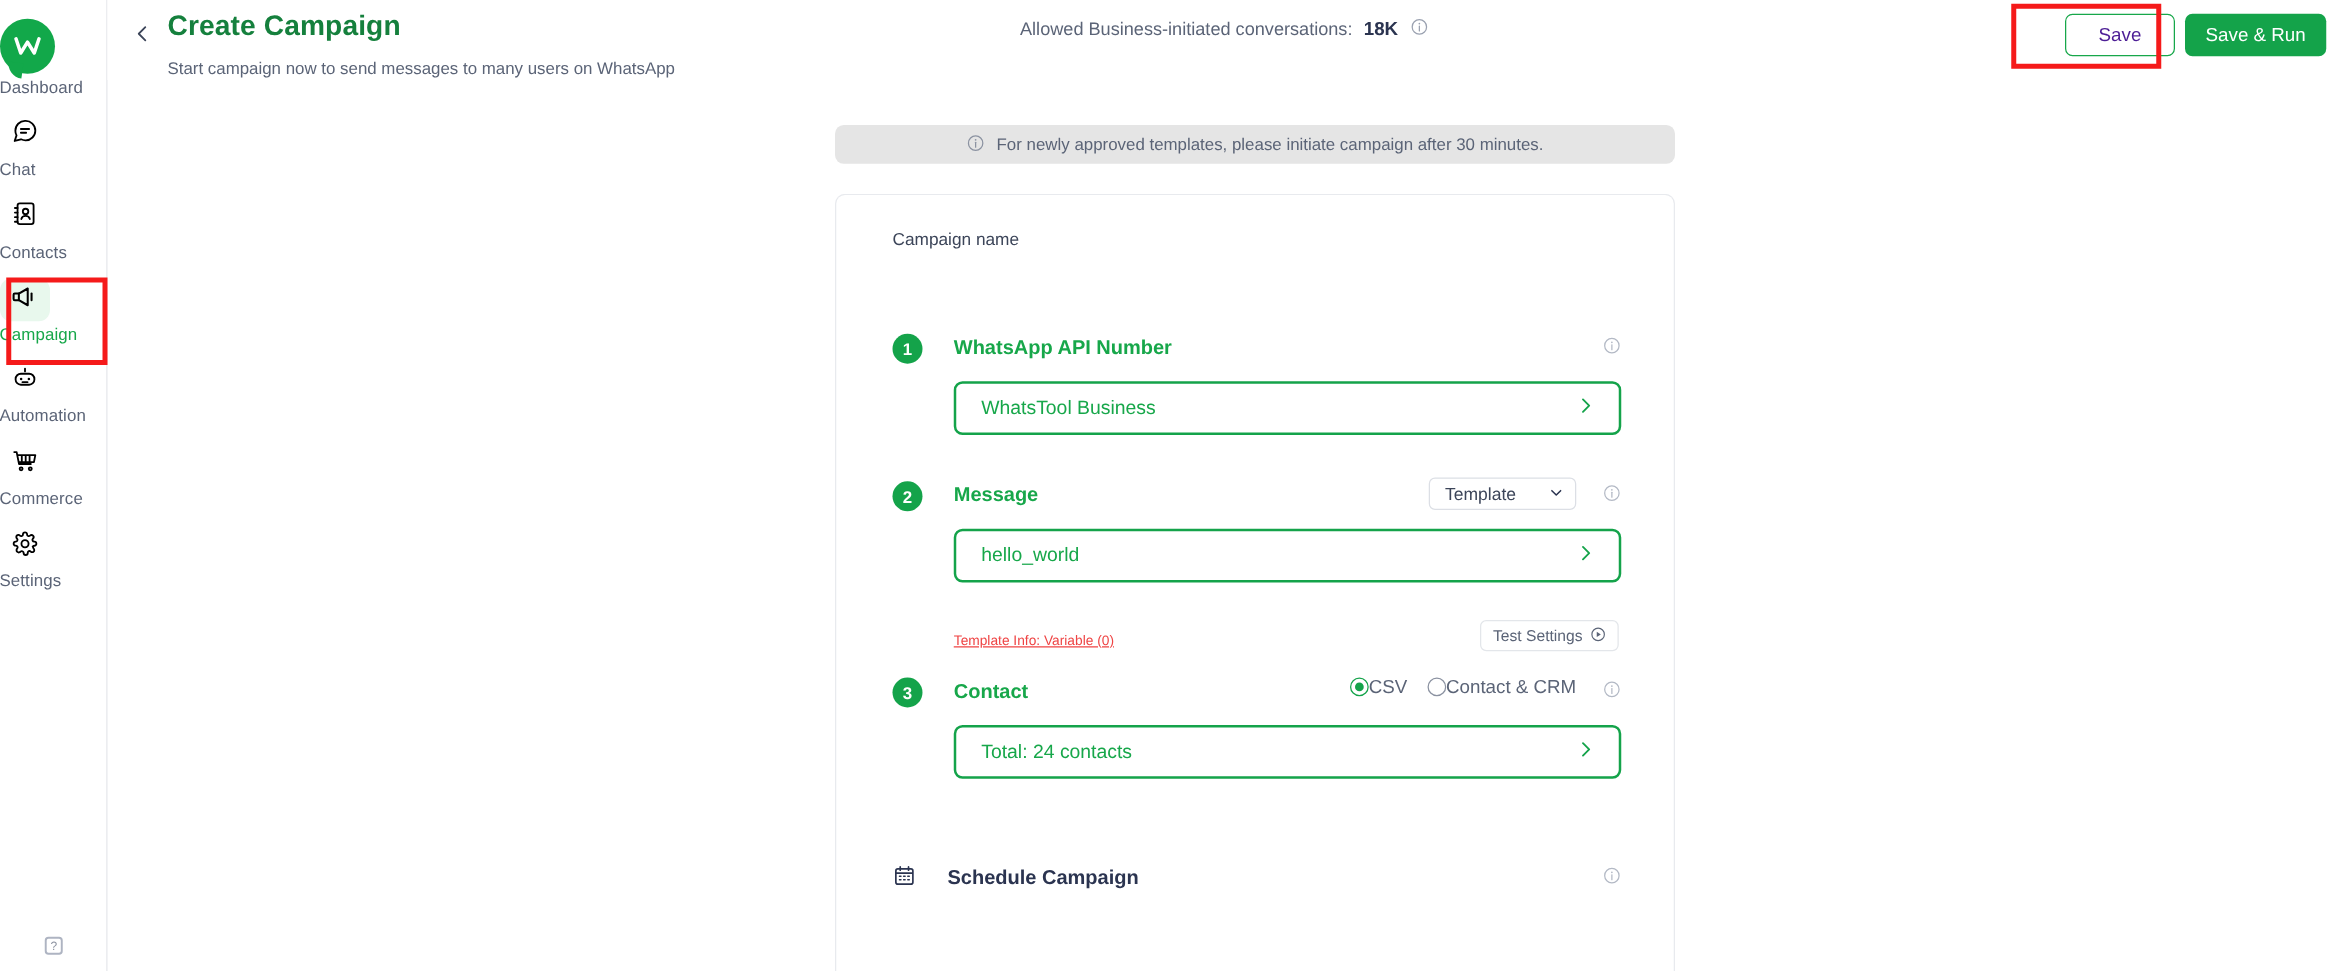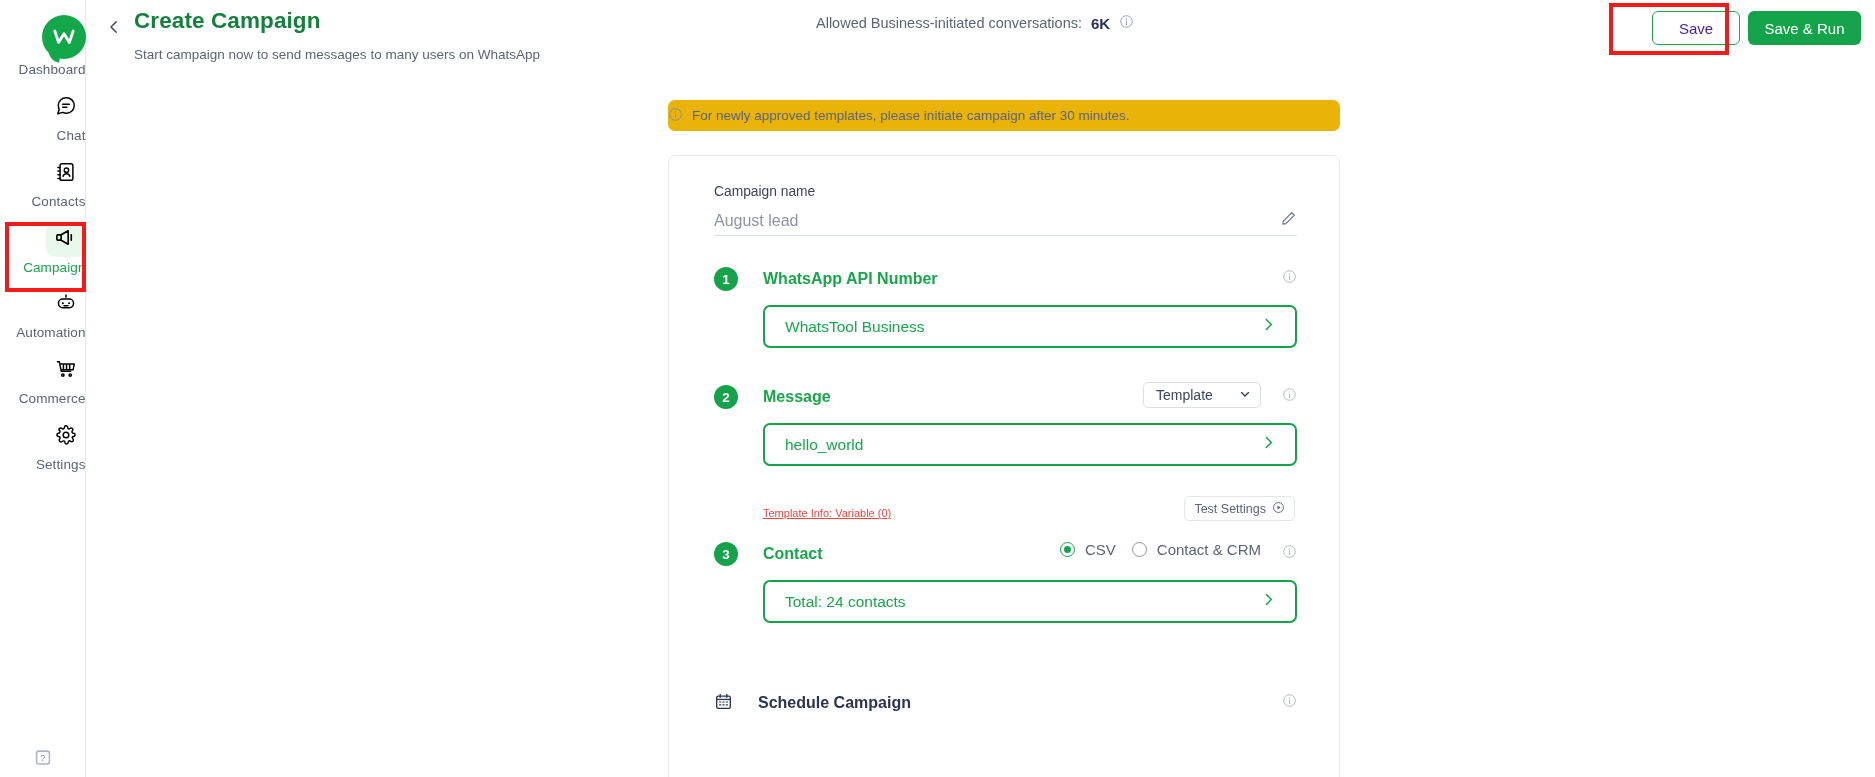--- a/index.html
+++ b/index.html
@@ -30,21 +30,21 @@
   }
   .logo-badge:after{
     content:""; position:absolute; left:6px; bottom:-3px;
     width:12px;height:12px;background:#12a84a;
     border-radius:0 0 0 12px; transform: rotate(8deg);
   }
   .logo-badge svg { position:relative; z-index:2; }
   .nav-item {
     width: 86px;
     padding: 7px 0 6px 0;
-    display: flex; flex-direction: column; align-items: flex-end;
+    display: flex; flex-direction: column; align-items: flex-start;
     cursor: pointer;
     text-decoration: none;
   }
   .nav-icon-box{
     width: 40px; height: 34px;
     display:flex;align-items:center;justify-content:center;
     border-radius: 9px;
   }
   .nav-item.active .nav-icon-box { background:#e8f8ed; }
   .nav-label {
@@ -100,22 +100,22 @@
   .btn-saverun{
     position:absolute; right:14px; top:11px;
     width:113px; height:34px;
     border:none; background:#14a34a; color:#fff;
   }
 
   
   #notice{
     position:absolute; left:668px; top:100px;
     width:672px; height:31px;
-    background:#eab308; border-radius:7px;
-    display:flex; align-items:center; gap:9px;
+    background:#e5e5e5; border-radius:7px;
+    display:flex; align-items:center; justify-content:center; gap:9px;
     font-size:13.5px; color:#5b6477;
   }
 
   
   #card{
     position:absolute; left:668px; top:155px;
     width:672px; height:622px;
     background:#fff;
     border:1px solid #e8eaee;
     border-top-left-radius:8px; border-top-right-radius:8px;
@@ -172,21 +172,21 @@
   }
   .test-msg{
     position:absolute; right:2px; top:112px;
     height:25px; padding:0 9px;
     border:1px solid #e3e6ea; border-radius:5px; background:#fff;
     display:flex;align-items:center; gap:6px;
     font-size:12.5px; color:#5b6477; cursor:pointer;
   }
 
   .radio-group{ position:absolute; right:36px; top:0; display:flex; align-items:center; gap:16px; }
-  .radio-opt{ display:flex; align-items:center; gap:10px; cursor:pointer; }
+  .radio-opt{ display:flex; align-items:center; gap:0; cursor:pointer; }
   .radio-opt span{ font-size:15px; color:#5b6477; }
   .rad{ width:15px;height:15px;border-radius:50%;border:1.8px solid #8b92a1; position:relative; flex:0 0 auto;}
   .rad.on{ border-color:#14a34a; }
   .rad.on:after{
     content:""; position:absolute; left:3px; top:3px;
     width:7px;height:7px;border-radius:50%;background:#14a34a;
   }
 
   .sched-head{ display:flex; align-items:center; height:26px; position:relative; }
   .sched-title{ margin-left:25px; font-size:16px; font-weight:bold; color:#2b3450; }
@@ -308,21 +308,21 @@
       <svg width="18" height="18" viewBox="0 0 24 24" fill="none">
         <path d="M15 5 L8 12 L15 19" stroke="#3c4559" stroke-width="1.9" stroke-linecap="round" stroke-linejoin="round"></path>
       </svg>
     </span>
 
     <div class="page-title">Create Campaign</div>
     <div class="page-sub">Start campaign now to send messages to many users on WhatsApp</div>
 
     <div class="allowed-wrap">
       <span>Allowed Business-initiated conversations:</span>
-      <b>6K</b>
+      <b>18K</b>
       <span>
         <svg width="15" height="15" viewBox="0 0 24 24" fill="none">
           <circle cx="12" cy="12" r="9.2" stroke="#9aa1b0" stroke-width="1.6"></circle>
           <circle cx="12" cy="7.8" r="1.1" fill="#9aa1b0"></circle>
           <path d="M12 10.9v6.3" stroke="#9aa1b0" stroke-width="1.6" stroke-linecap="round"></path>
         </svg>
       </span>
     </div>
 
     <button class="btn btn-save">Save</button>
@@ -338,28 +338,20 @@
         <circle cx="12" cy="7.8" r="1.1" fill="#8b92a1"></circle>
         <path d="M12 10.9v6.3" stroke="#8b92a1" stroke-width="1.6" stroke-linecap="round"></path>
       </svg>
     </span>
     <span>For newly approved templates, please initiate campaign after 30 minutes.</span>
   </div>
 
   <div id="card">
 
     <div class="field-label">Campaign name</div>
-    <div class="name-row">
-      <span class="name-val">August lead</span>
-      <span class="pencil">
-        <svg width="17" height="17" viewBox="0 0 24 24" fill="none">
-          <path d="M16.6 3.9 20.1 7.4 8.3 19.2 4 20l.8-4.3z" stroke="#6d7588" stroke-width="1.6" stroke-linejoin="round"></path>
-        </svg>
-      </span>
-    </div>
 
     <div class="step" style="top:110px;">
       <div class="step-head">
         <div class="step-num">1</div>
         <div class="step-title">WhatsApp API Number</div>
         <span class="step-info">
           <svg width="15" height="15" viewBox="0 0 24 24" fill="none">
             <circle cx="12" cy="12" r="9.2" stroke="#b3b9c5" stroke-width="1.6"></circle>
             <circle cx="12" cy="7.8" r="1.1" fill="#b3b9c5"></circle>
             <path d="M12 10.9v6.3" stroke="#b3b9c5" stroke-width="1.6" stroke-linecap="round"></path>

